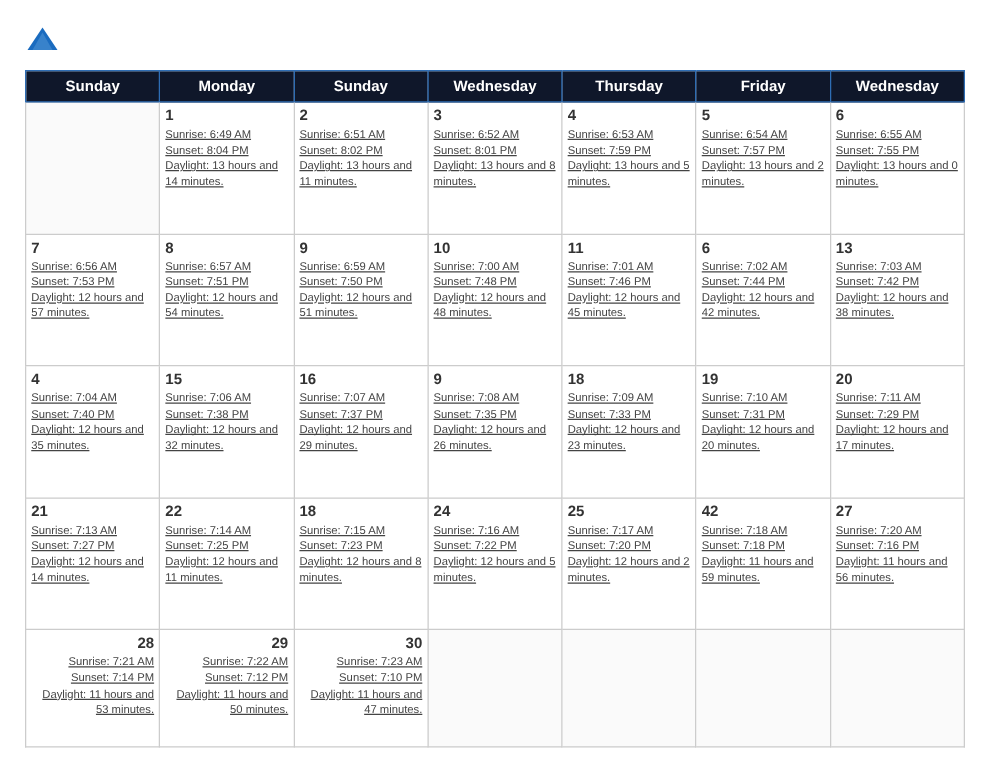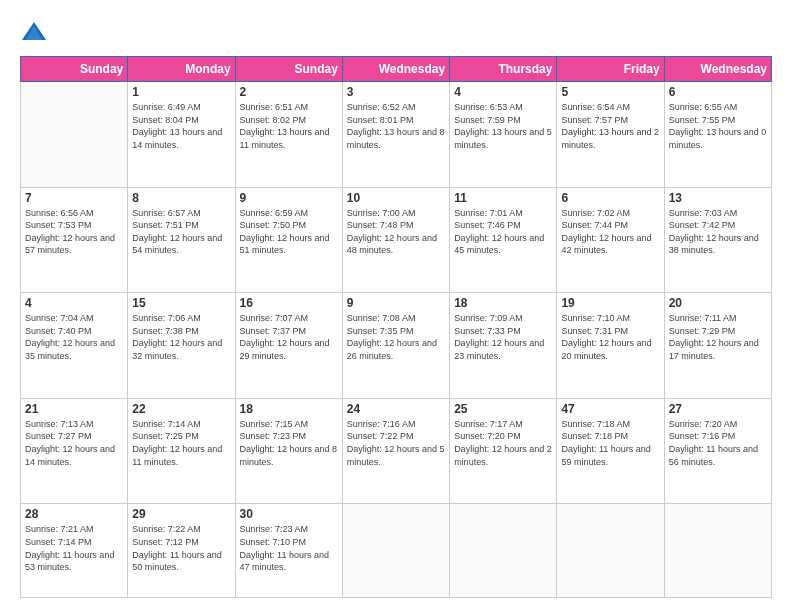--- a/index.html
+++ b/index.html
@@ -61,26 +61,26 @@
       color: #555;
     }
     .calendar {
       flex: 1;
       border: 1px solid #ccc;
       border-collapse: collapse;
       width: 100%;
       table-layout: fixed;
     }
     .calendar thead tr th {
-      background-color: #ec4899;
+      background-color: #0f172a;
       color: white;
       font-size: 12px;
       font-weight: bold;
       padding: 5px 4px;
-      text-align: right;
+      text-align: center;
       border: 1px solid #2e6db4;
     }
     .calendar tbody tr td {
       border: 1px solid #ccc;
       vertical-align: top;
       padding: 3px 4px;
       font-size: 9.5px;
       color: #333;
       height: 88px;
     }
@@ -88,26 +88,28 @@
       font-size: 12px;
       font-weight: bold;
       color: #333;
       display: block;
       margin-bottom: 2px;
     }
     .day-info {
       font-size: 9px;
       color: #444;
       line-height: 1.4;
+      text-decoration: underline;
     }
     td.empty {
       background: #fafafa;
     }
     tbody tr:last-child td {
       height: 78px;
+      text-align: right;
     }
   </style>
 </head>
 <body>
 
 <div class="page">
   <div class="header">
     <div class="logo">
       <svg class="logo-icon" viewBox="0 0 28 28" xmlns="http://www.w3.org/2000/svg">
         <polygon points="14,4 26,22 2,22" fill="#1a6bbf"></polygon>
@@ -239,21 +241,21 @@
           </td>
           <td>
             <span class="day-number">24</span>
             <div class="day-info">Sunrise: 7:16 AM<br>Sunset: 7:22 PM<br>Daylight: 12 hours and 5 minutes.</div>
           </td>
           <td>
             <span class="day-number">25</span>
             <div class="day-info">Sunrise: 7:17 AM<br>Sunset: 7:20 PM<br>Daylight: 12 hours and 2 minutes.</div>
           </td>
           <td>
-            <span class="day-number">47</span>
+            <span class="day-number">42</span>
             <div class="day-info">Sunrise: 7:18 AM<br>Sunset: 7:18 PM<br>Daylight: 11 hours and 59 minutes.</div>
           </td>
           <td>
             <span class="day-number">27</span>
             <div class="day-info">Sunrise: 7:20 AM<br>Sunset: 7:16 PM<br>Daylight: 11 hours and 56 minutes.</div>
           </td>
         </tr>
         <tr>
           <td>
             <span class="day-number">28</span>

